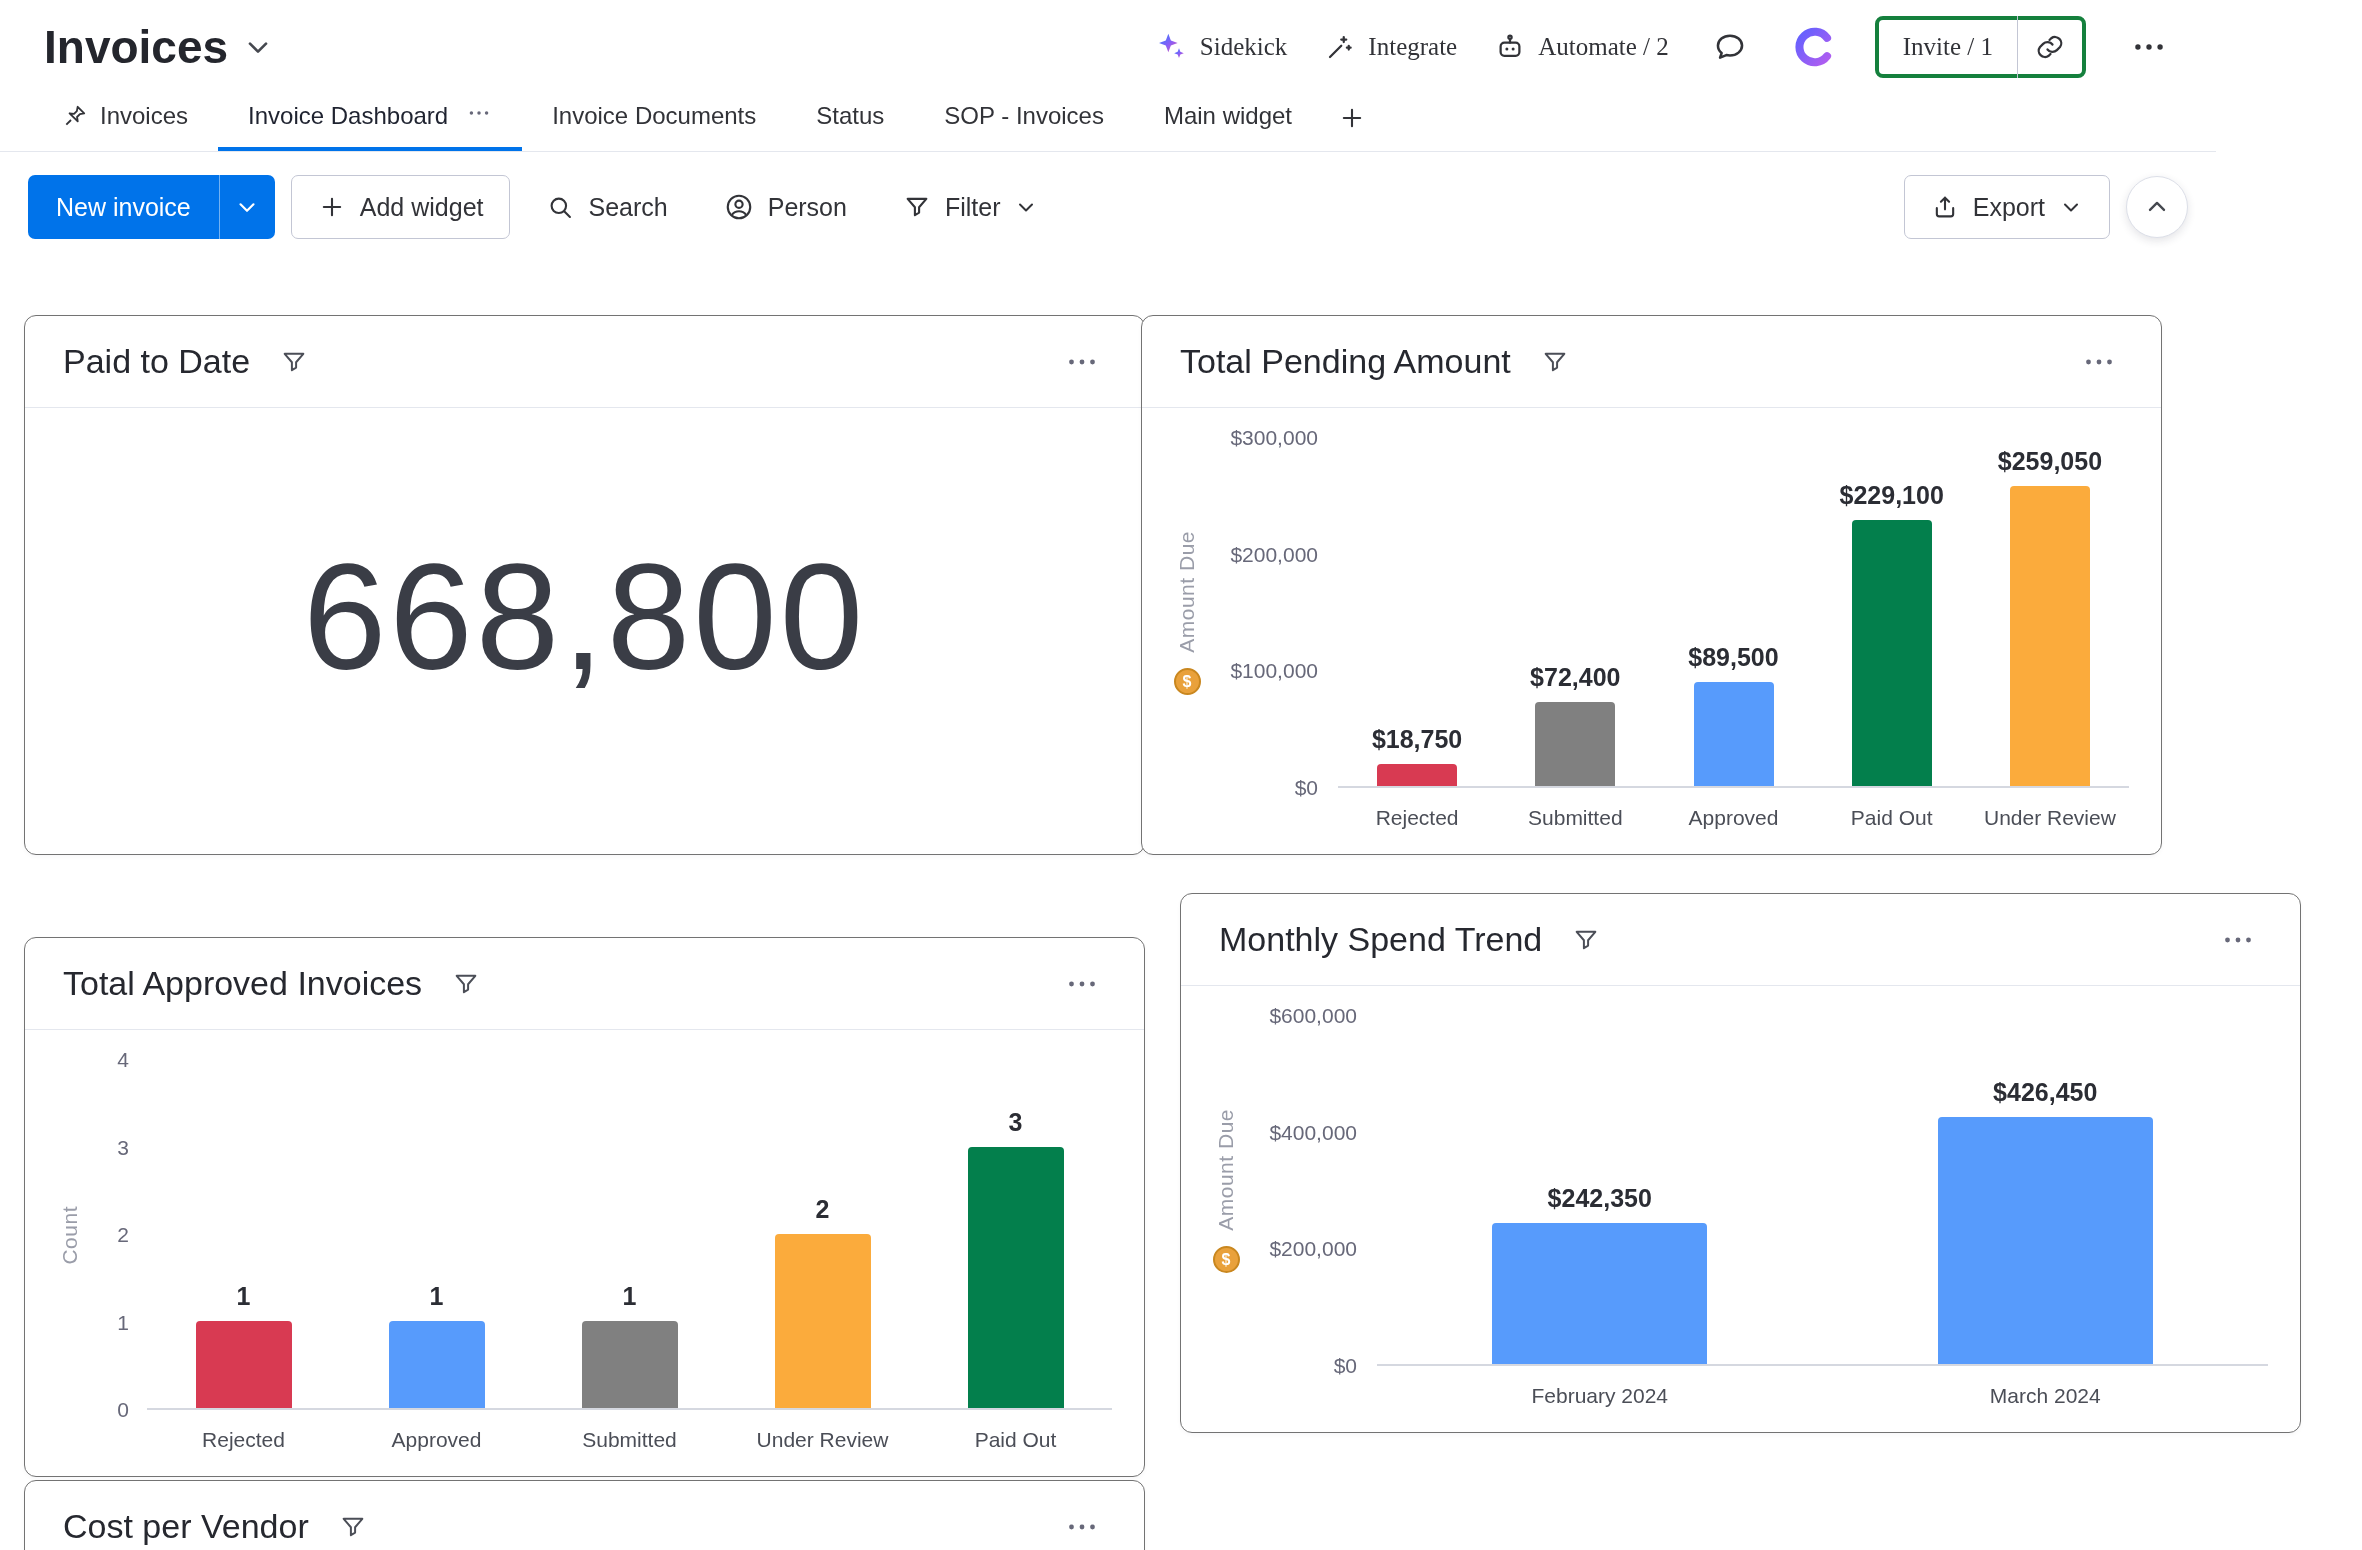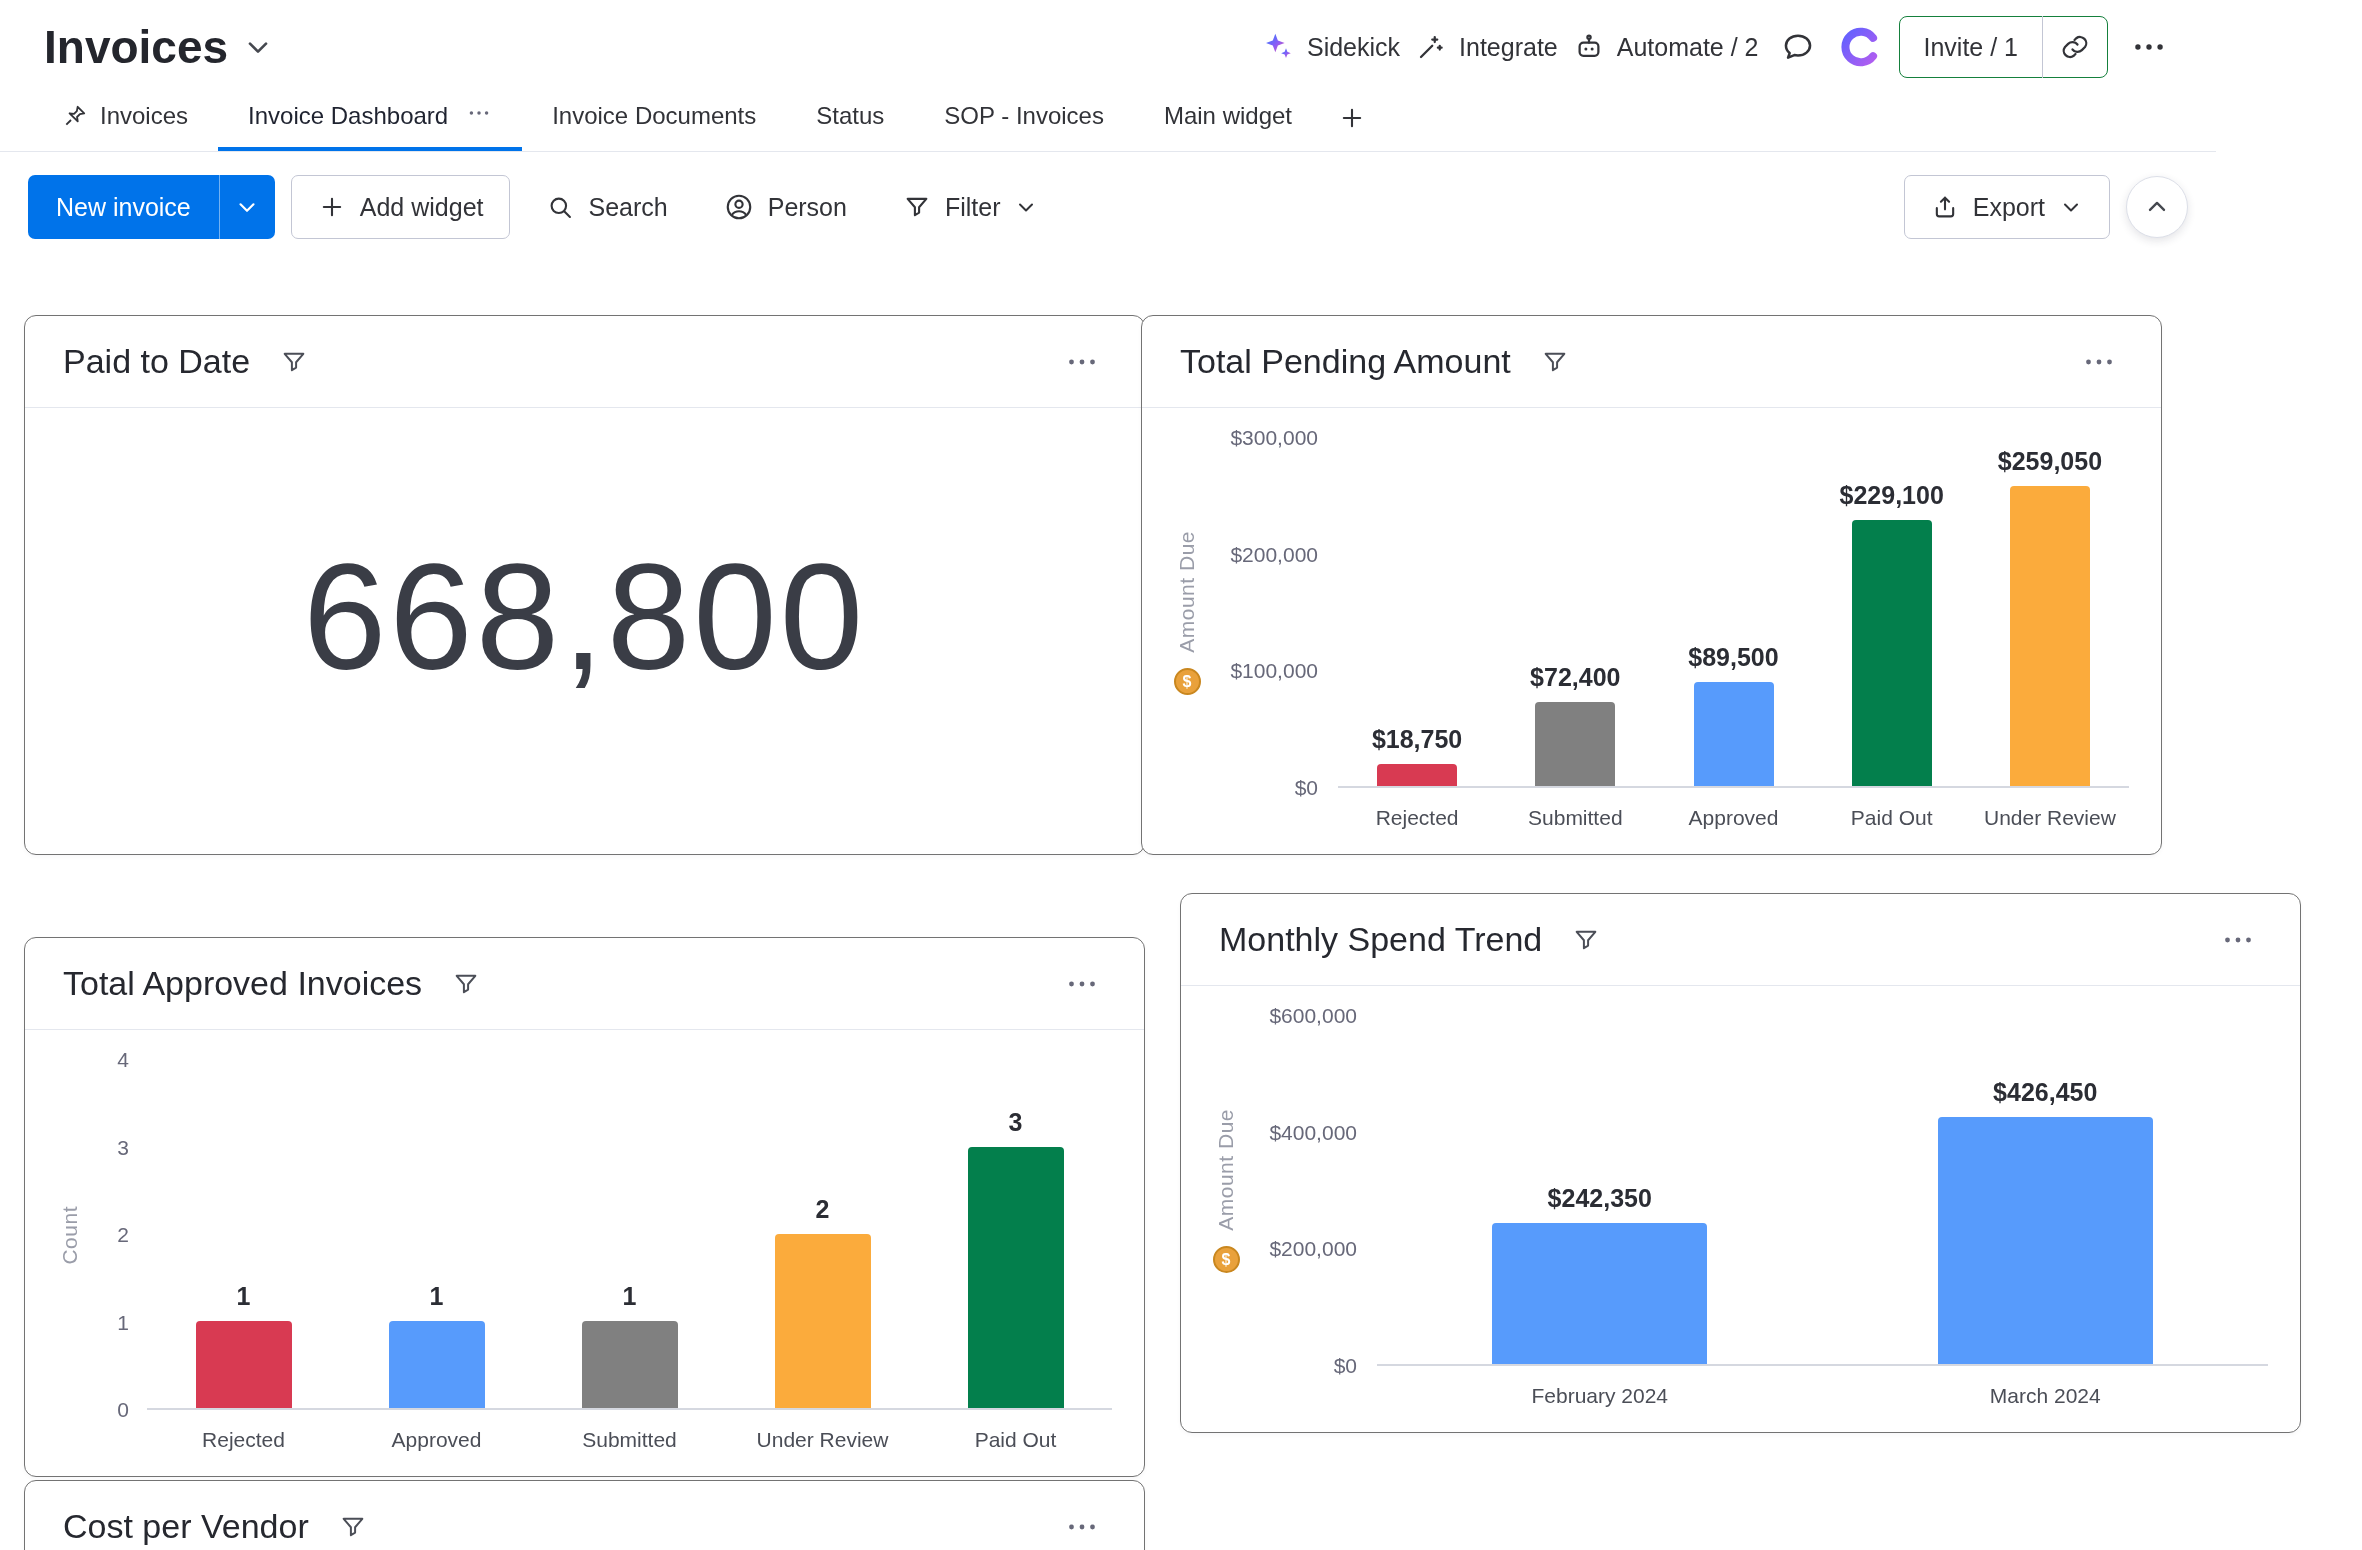--- a/index.html
+++ b/index.html
@@ -4,26 +4,26 @@
 <style>
   * { margin:0; padding:0; box-sizing:border-box; }
   html,body { width:2362px; height:1550px; overflow:hidden; background:#ffffff;
     font-family:"Liberation Sans", sans-serif; color:#323338; }
   .app { position:relative; width:2216px; height:1550px; background:#fff; }
 
   
   .top-header { display:flex; align-items:center; height:94px; padding:0 42px 0 44px; gap:0; }
   .board-title { font-size:46px; font-weight:700; color:#24262d; }
   .title-chevron { margin-left:14px; color:#45484f; display:flex; align-items:center; cursor:pointer; }
-  .header-right { margin-left:auto; display:flex; align-items:center; gap:16px; }
+  .header-right { margin-left:auto; display:flex; align-items:center; gap:38px;font-family:Liberation Serif, serif; }
   .header-action { display:flex; align-items:center; gap:13px; font-size:25px; color:#323338; cursor:pointer; }
   .icon { display:inline-flex; align-items:center; justify-content:center; }
   .icon svg { display:block; }
   .c-logo { width:46px; height:46px; }
-  .invite-group { display:flex; align-items:center; height:62px; border:1px solid #15803d; border-radius:8px; background:#fff; }
+  .invite-group { display:flex; align-items:center; height:62px; border:4px solid #15803d; border-radius:8px; background:#fff; }
   .invite-label { padding:0 24px; font-size:25px; color:#323338; cursor:pointer; }
   .invite-divider { width:1px; height:62px; background:#c3c6d4; }
   .invite-link { width:64px; display:flex; align-items:center; justify-content:center; cursor:pointer; color:#323338; }
   .dots-btn { display:flex; align-items:center; justify-content:center; cursor:pointer; color:#323338; padding:6px; }
 
   
   .tabs-row { display:flex; align-items:stretch; height:58px; padding:0 44px; border-bottom:1px solid #e4e7ee; gap:0; }
   .tab { display:flex; align-items:center; gap:12px; font-size:24px; color:#323338; padding:0 30px 10px 30px; cursor:pointer; border-bottom:4px solid transparent; white-space:nowrap; }
   .tab:first-child { padding-left:18px; }
   .tab.active { border-bottom-color:#0073ea; font-weight:500; color:#1f2330; }

